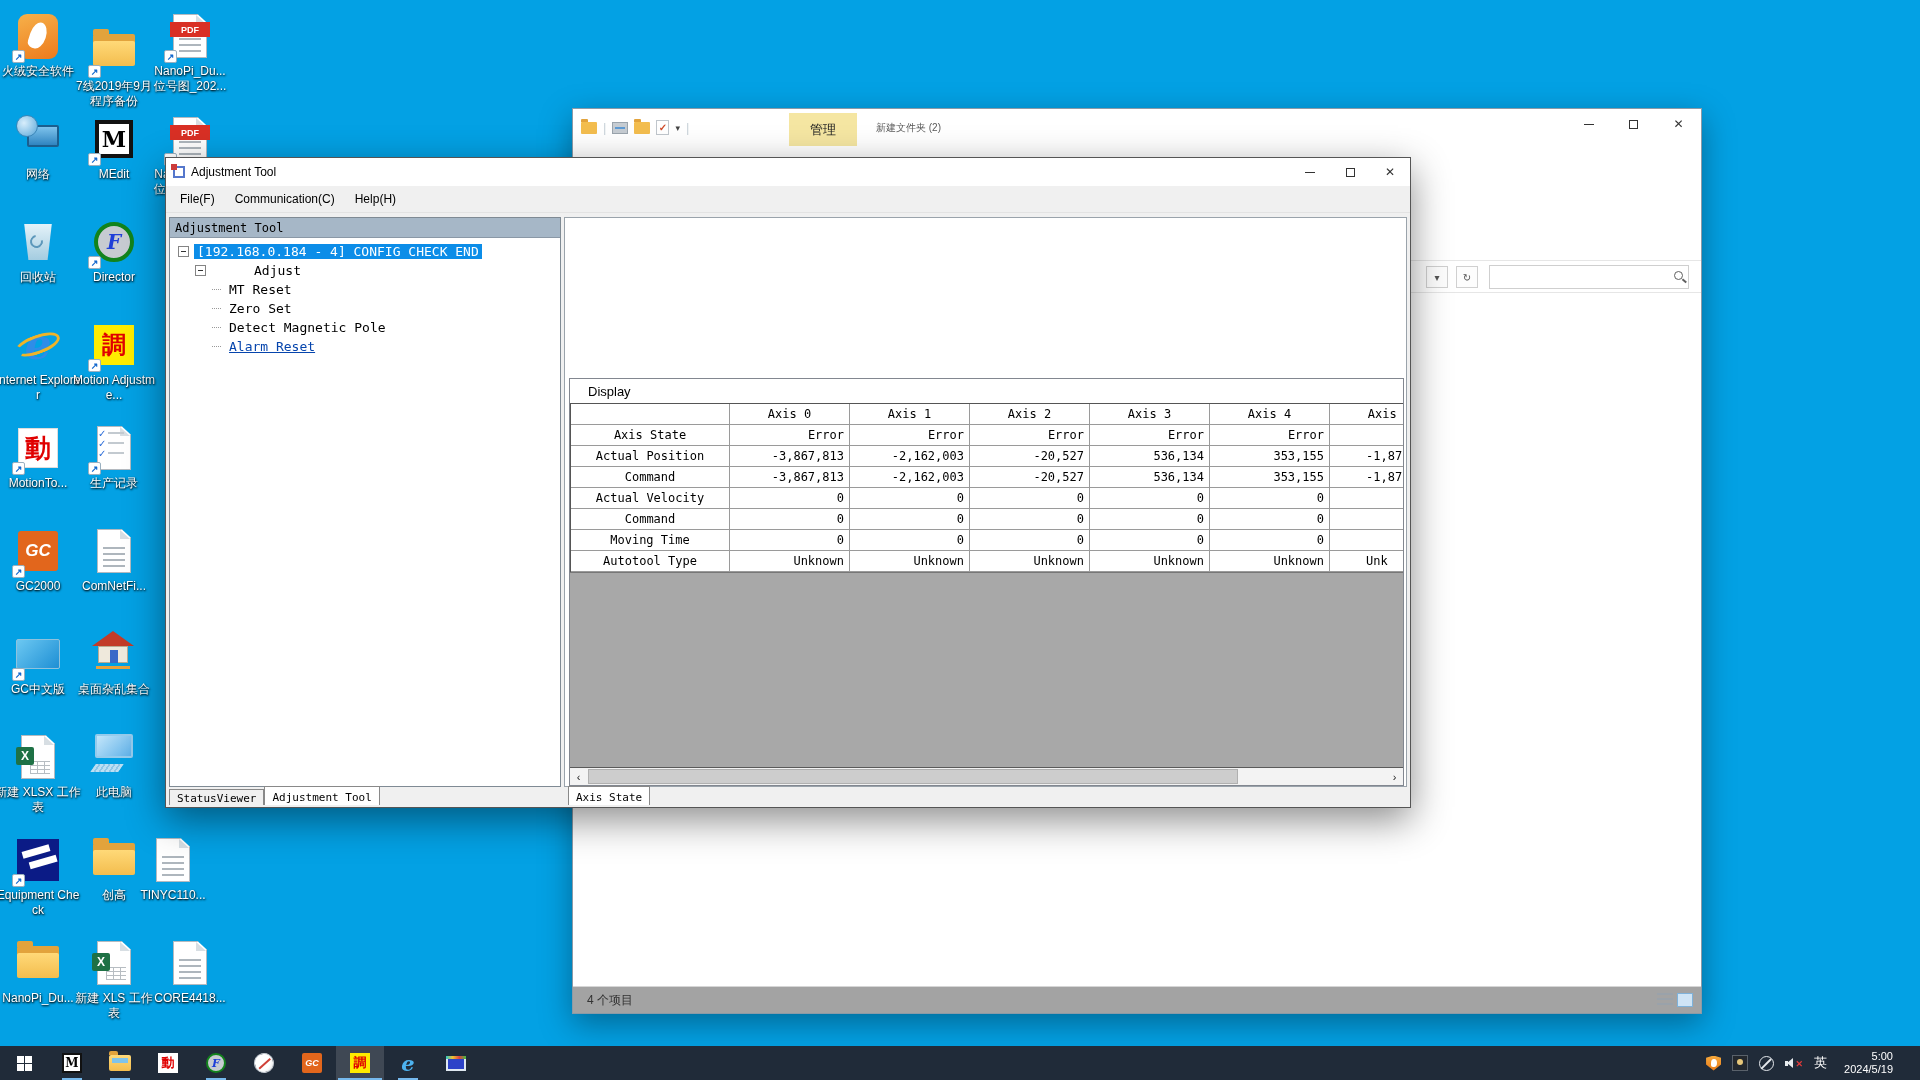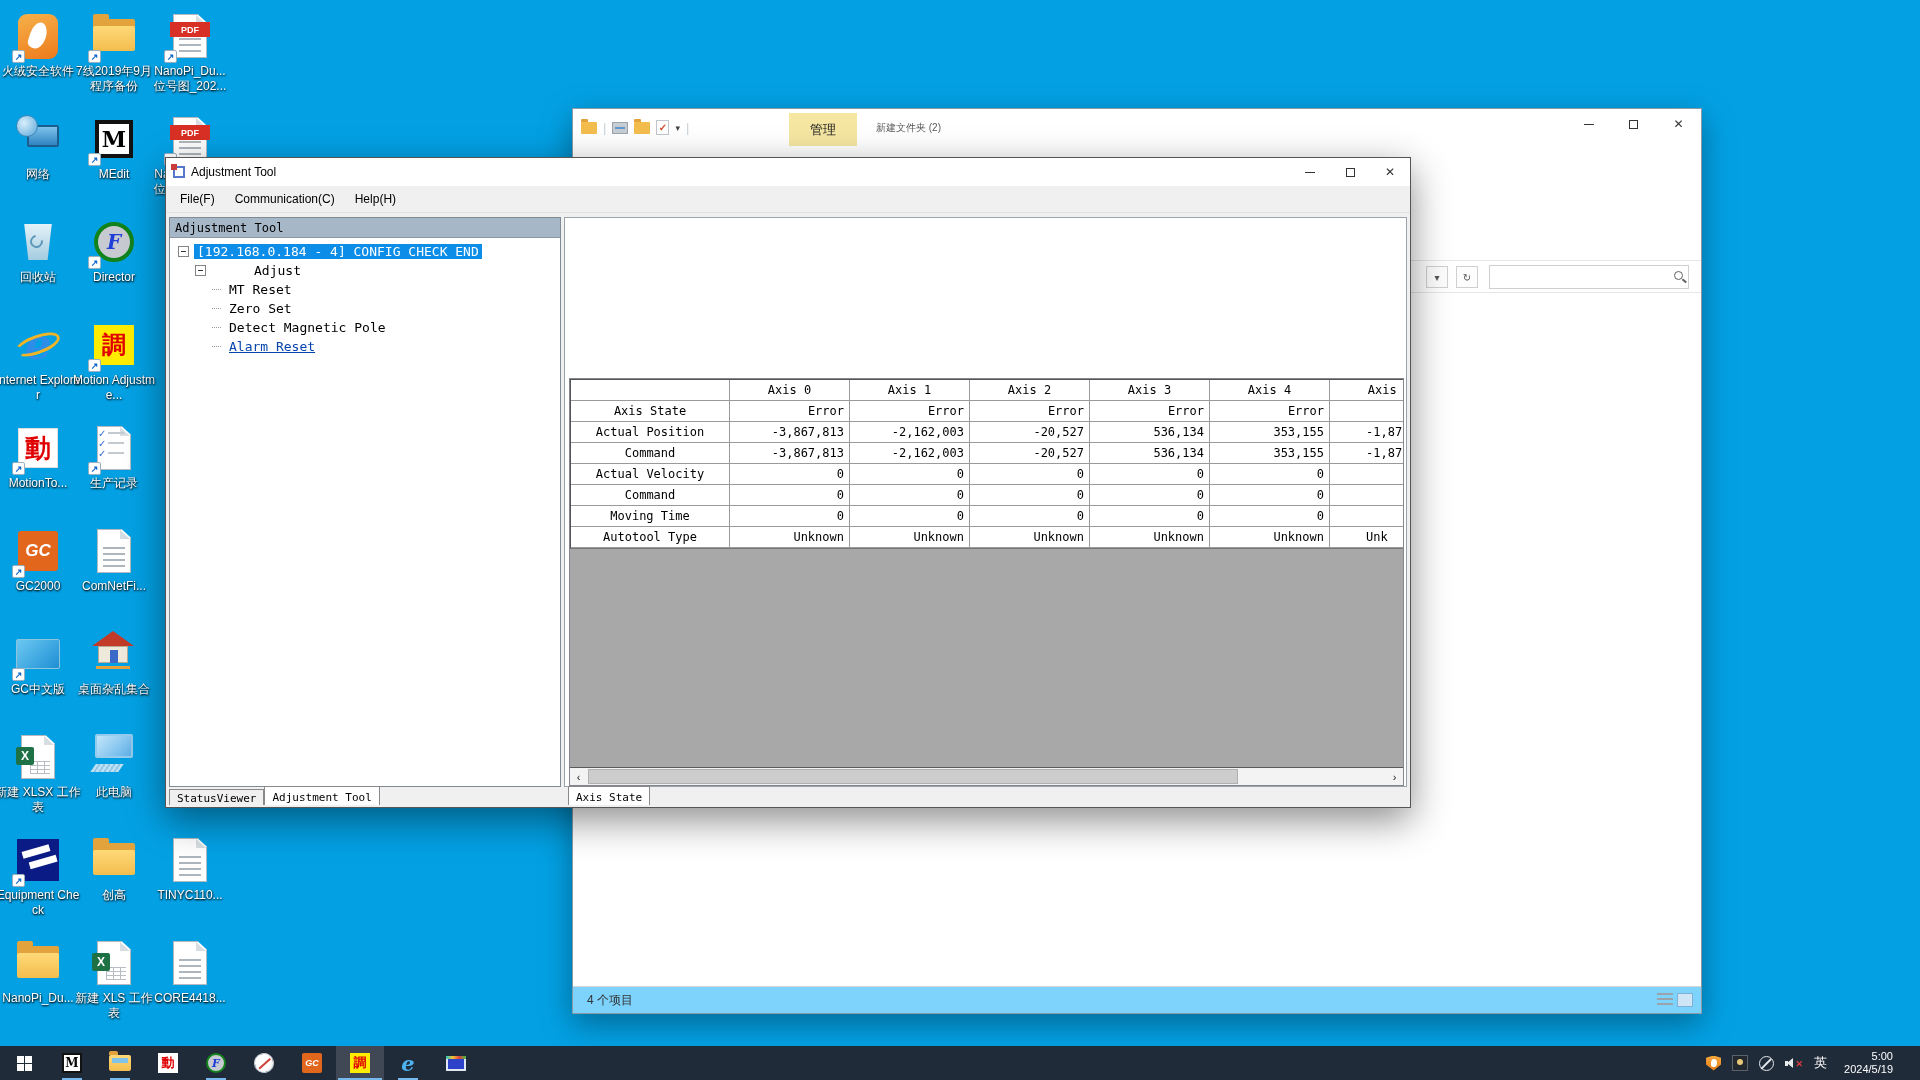--- a/index.html
+++ b/index.html
@@ -102,21 +102,21 @@
   .rb-chev{color:#666;font-size:11px}
   .rb-help{color:#2b7cd3;font-weight:bold;font-size:13px}
   .ex-ribbonarea{height:115px;background:#fff;border-bottom:1px solid #e6e6e6}
   .ex-addr{height:32px;background:#fff;position:relative;border-bottom:1px solid #e6e6e6}
   .addr-btn{position:absolute;top:5px;width:22px;height:22px;border:1px solid #d0d0d0;background:#fdfdfd;color:#555;
         font-size:10px;display:flex;align-items:center;justify-content:center}
   .search{position:absolute;left:916px;top:4px;width:200px;height:24px;border:1px solid #cfcfcf;background:#fff}
   .mag{position:absolute;right:5px;top:5px;width:9px;height:9px;border:1.5px solid #5f5f5f;border-radius:50%}
   .mag::after{content:"";position:absolute;left:7px;top:8px;width:5px;height:1.5px;background:#5f5f5f;transform:rotate(40deg)}
   .ex-content{height:575px;background:#fff}
-  .ex-status{position:absolute;left:0;right:0;bottom:0;height:27px;border-top:1px solid #d6d6d6;background:#7dd3fc;
+  .ex-status{position:absolute;left:0;right:0;bottom:0;height:27px;border-top:1px solid #d6d6d6;background:#a3a3a3;
         display:flex;align-items:center;justify-content:space-between;padding:0 8px 0 14px;font-size:12px;color:#333}
   .view-ics{display:flex;gap:4px}
   .v-list{width:16px;height:14px;background:repeating-linear-gradient(#9aa2aa 0 2px,transparent 2px 5px)}
   .v-thumb{width:16px;height:14px;background:#cfe4f5;border:1px solid #7fb2da}
 
   
   #tool{position:absolute;left:165px;top:157px;width:1246px;height:651px;background:#f0f0f0;
         border:1px solid #555;z-index:3;box-shadow:0 12px 36px rgba(0,0,0,.45)}
   .tw-title{height:28px;background:#fff;display:flex;align-items:center;padding-left:7px;gap:6px}
   .tw-ic{width:12px;height:12px;border:2px solid #5577cc;background:#fff;position:relative}
@@ -214,21 +214,21 @@
 <body>
 
 <div id="desktop-icons">
     <div class="ditem" style="left: -5px; top: 10px;">
       <div class="dicon">
         <span class="flame"></span>
         <span class="shortcut"></span>
       </div>
       <div class="dlabel">火绒安全软件</div>
     </div>
-    <div class="ditem" style="left: 71px; top: 10px;">
+    <div class="ditem" style="left: 71px; top: 25px;">
       <div class="dicon">
         <span class="f-back"></span>
         <span class="f-front"></span>
         <span class="shortcut"></span>
       </div>
       <div class="dlabel">7线2019年9月程序备份</div>
     </div>
     <div class="ditem" style="left: 147px; top: 10px;">
       <div class="dicon">
         <span class="page lines"></span>
@@ -359,21 +359,21 @@
       </div>
       <div class="dlabel">Equipment Check</div>
     </div>
     <div class="ditem" style="left: 71px; top: 834px;">
       <div class="dicon">
         <span class="f-back"></span>
         <span class="f-front"></span>
       </div>
       <div class="dlabel">创高</div>
     </div>
-    <div class="ditem" style="left: 147px; top: 834px;">
+    <div class="ditem" style="left: 130px; top: 834px;">
       <div class="dicon">
         <span class="page lines"></span>
       </div>
       <div class="dlabel">TINYC110...</div>
     </div>
     <div class="ditem" style="left: -5px; top: 937px;">
       <div class="dicon">
         <span class="f-back"></span>
         <span class="f-front"></span>
       </div>
@@ -485,20 +485,21 @@
         </div>
       </div>
   </div>
   <div class="t-ltabs" id="left-tabs">
       <span class="wtab">StatusViewer</span>
       <span class="wtab active">Adjustment Tool</span>
     </div>
 
   <div class="t-right">
     <div class="axis-panel">
+      <div class="ax-menu">Display</div>
       <div class="ax-tablewrap">
         <div class="grid" id="axis-grid">
             <div class="grow">
               <div class="gcell gc-label"></div>
               <div class="gcell gc-val gc-head">Axis 0</div>
               <div class="gcell gc-val gc-head">Axis 1</div>
               <div class="gcell gc-val gc-head">Axis 2</div>
               <div class="gcell gc-val gc-head">Axis 3</div>
               <div class="gcell gc-val gc-head">Axis 4</div>
               <div class="gcell gc-val gc-head lasth">Axis 5</div>

